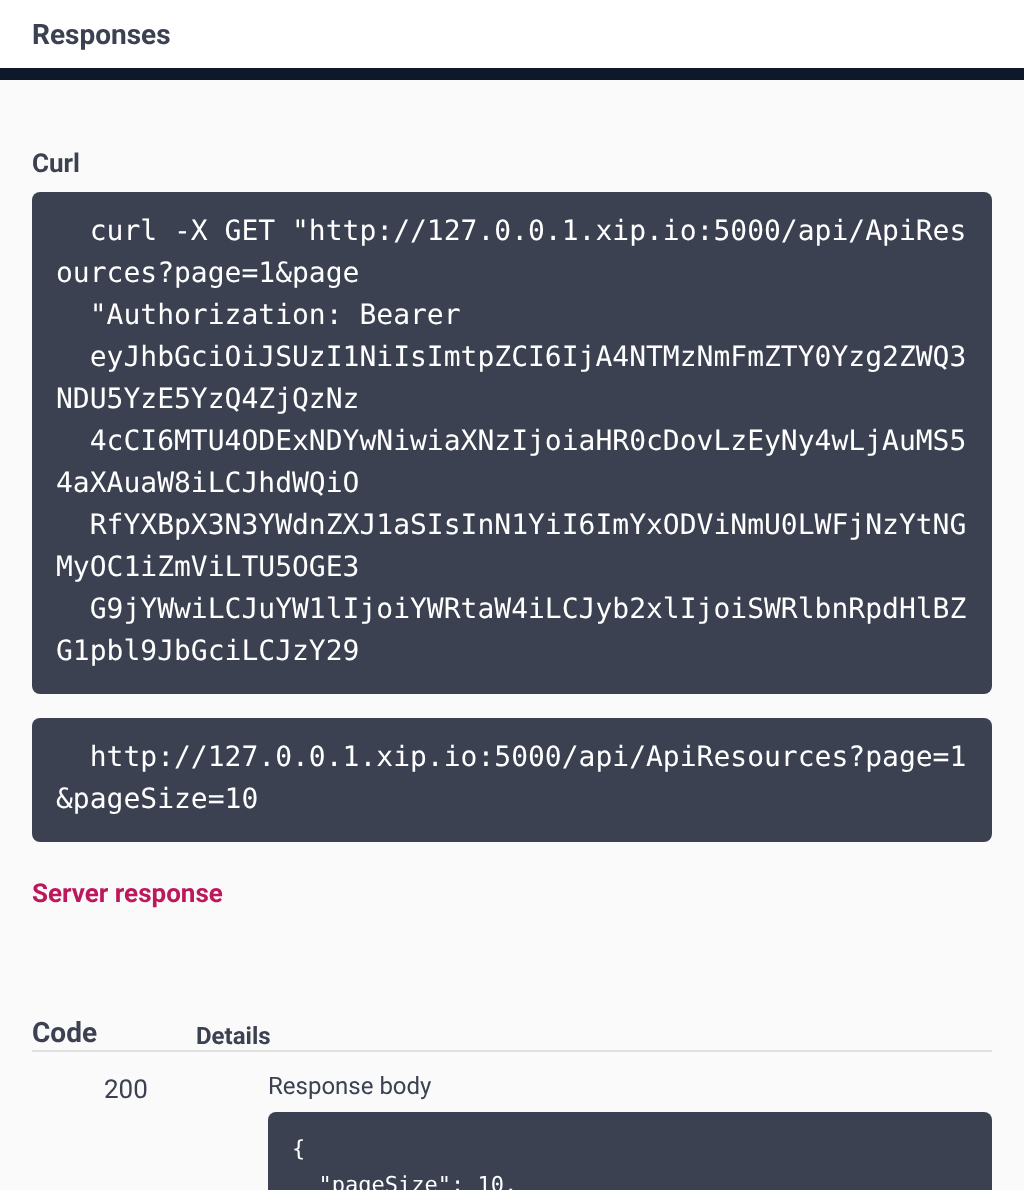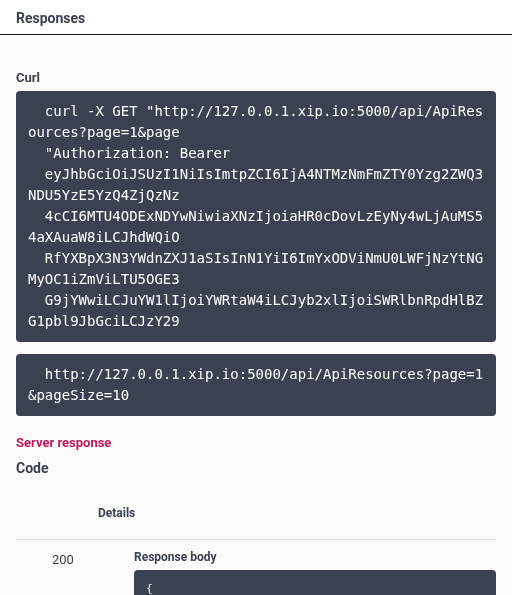--- a/index.html
+++ b/index.html
@@ -10,21 +10,21 @@
     width: 512px;
     height: 595px;
     overflow: hidden;
   }
   .outer { padding: 0; }
   .section-title {
     font-size: 14px;
     font-weight: 700;
     color: #3b4151;
     padding: 10px 16px 8px;
-    border-bottom: 1px solid #0f172a;
+    border-bottom: 6px solid #0f172a;
     background: #fff;
   }
   .content { padding: 16px 16px 0 16px; }
   .sub-label {
     font-size: 13px;
     font-weight: 700;
     color: #3b4151;
     margin: 19px 0 6px 0;
   }
   .code-box {
@@ -40,23 +40,23 @@
     margin-bottom: 12px;
   }
   .server-resp {
     font-size: 13px;
     font-weight: 700;
     color: #be185d;
     margin: 19px 0 10px 0;
   }
   .resp-header-row {
     display: flex;
-    align-items: flex-start;
+    align-items: flex-end;
     border-bottom: 1px solid #e0e0e0;
-    padding: 0 0 19px 0;
+    padding: 0 0 0 0;
     margin-bottom: 10px;
   }
   .resp-header-row .code-hdr {
     width: 82px;
     font-size: 14px;
     font-weight: 700;
     color: #3b4151;
   }
   .resp-header-row .details-hdr {
     font-size: 12px;
@@ -74,21 +74,21 @@
     font-weight: 400;
     color: #3b4151;
     padding-top: 2px;
     margin-left: 36px;
   }
   .resp-row .details-col {
     flex: 1;
   }
   .details-sublabel {
     font-size: 12px;
-    font-weight: 700;
+    font-weight: 400;
     color: #3b4151;
     margin-bottom: 6px;
   }
   .resp-body-box {
     background: #3b4151;
     color: #fff;
     font-family: "Consolas","Menlo","Monaco",monospace;
     font-size: 11px;
     line-height: 1.6;
     padding: 10px 12px;

